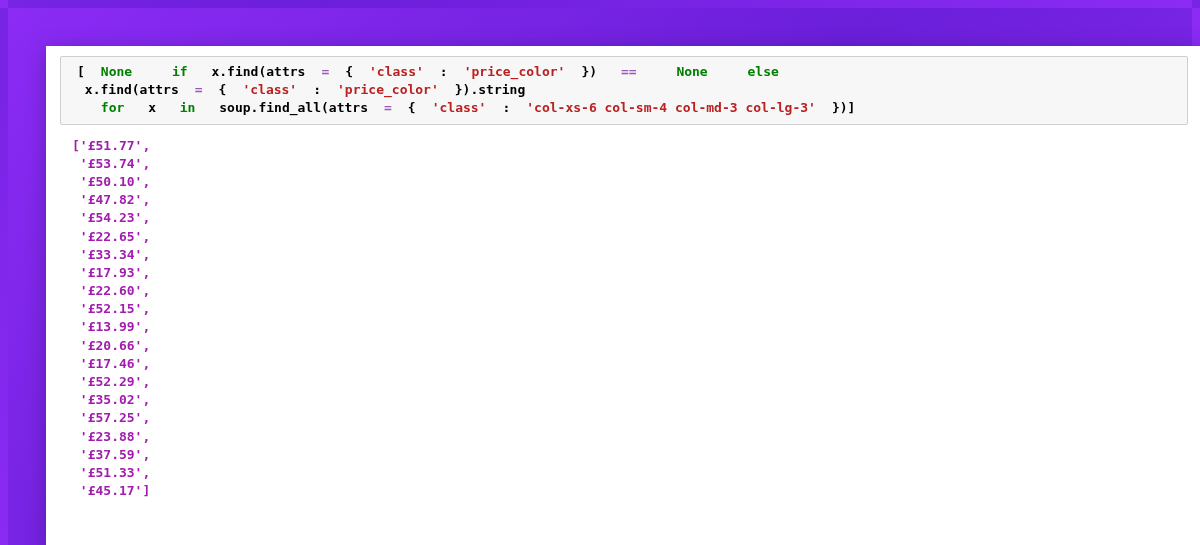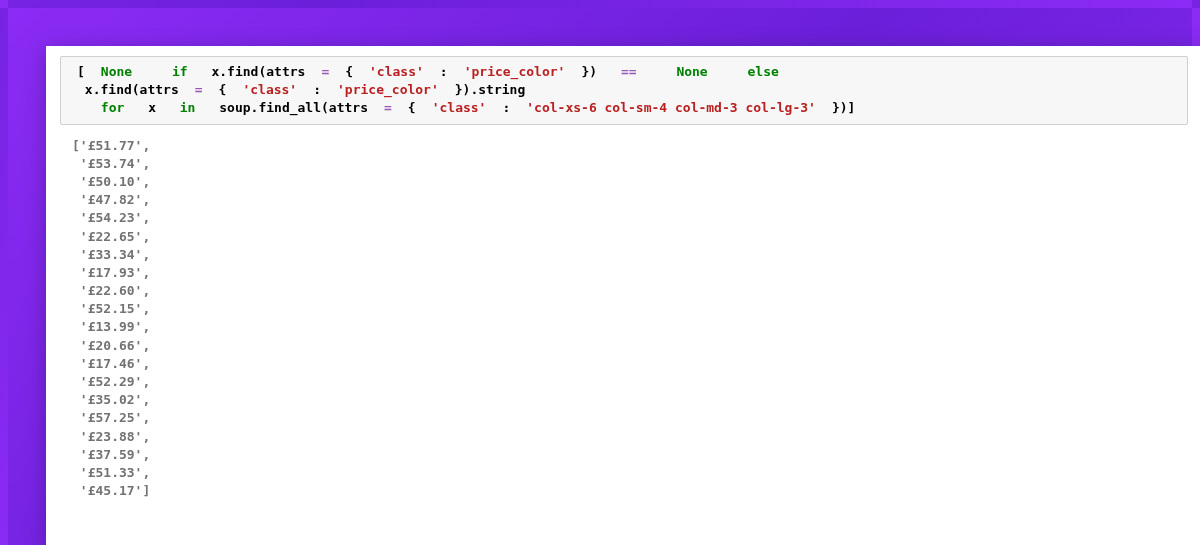--- a/index.html
+++ b/index.html
@@ -31,21 +31,21 @@
       border-radius: 2px;
       padding: 6px 8px;
       margin: 0 4px 8px 4px;
       white-space: pre;
       color: #000;
       font-weight: bold;
     }
     .output-cell {
       padding: 4px 8px 0 8px;
       white-space: pre;
-      color: #737373;
+      color: #a21caf;
     }
     .kw-green { color: #008000; }
     .eq-purple { color: #9b59b6; }
     .str-red { color: #ba2121; }
     .punct { color: #000; }
   </style>
 </head>
 <body>
 
 <div class="notebook-panel">

